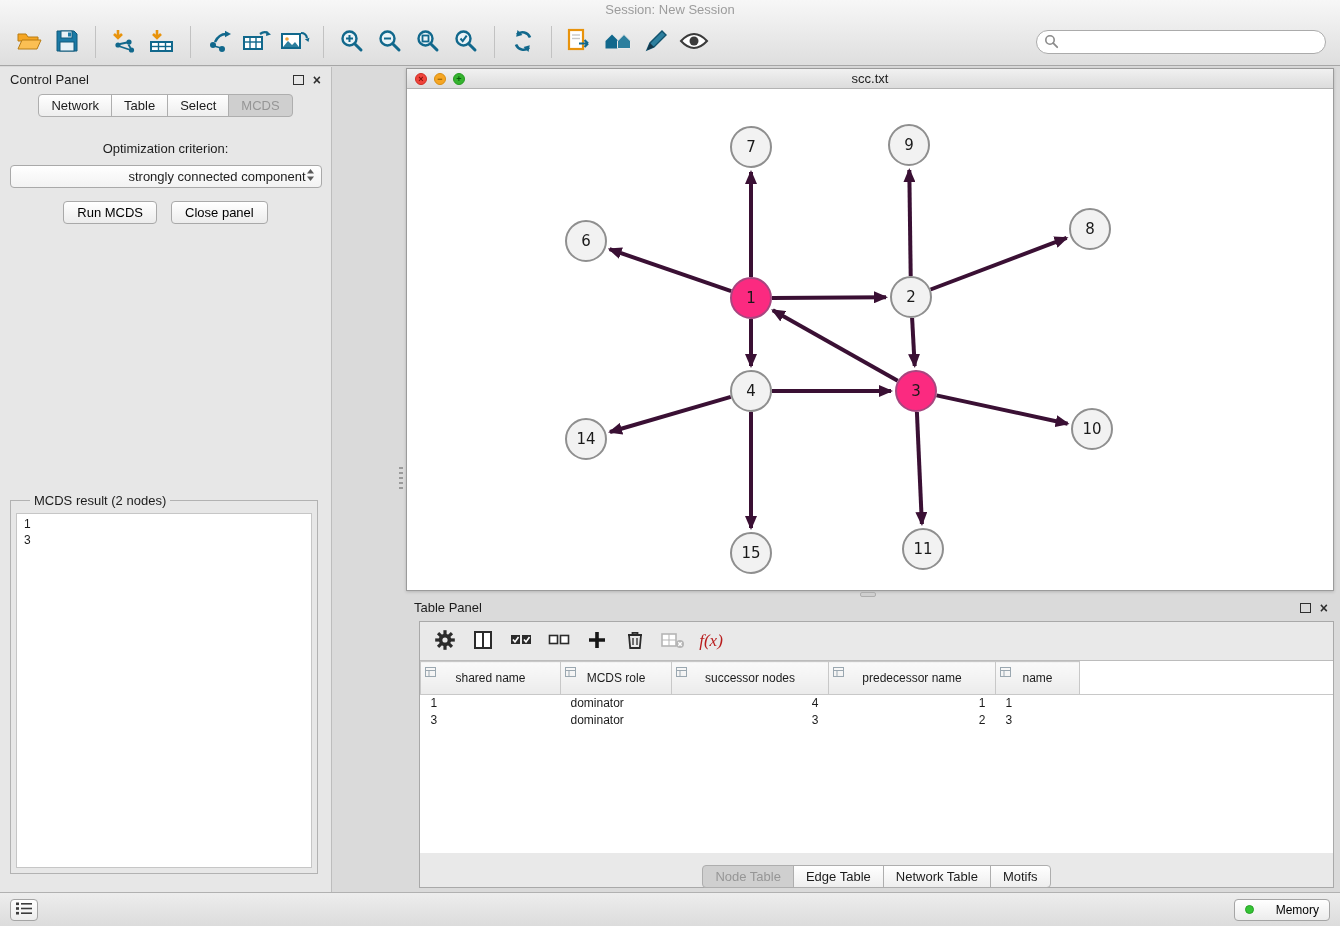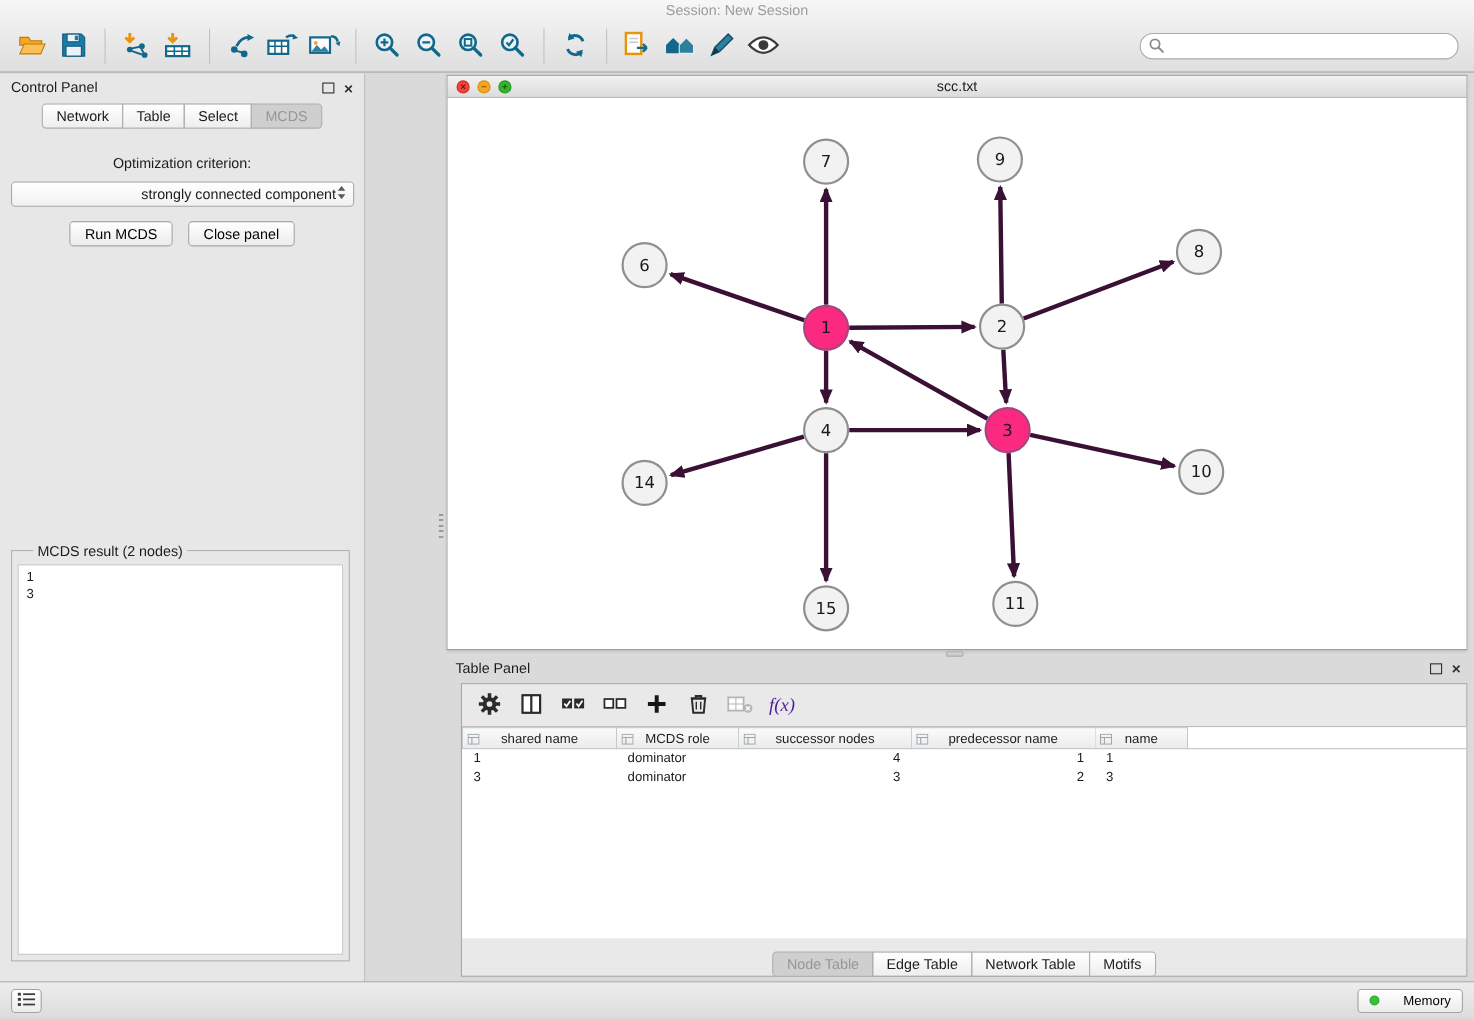--- a/index.html
+++ b/index.html
@@ -75,24 +75,24 @@
 
   
   .table-panel { position:absolute; left:406px; top:597px; width:934px; height:293px; }
   .tp-header { display:flex; justify-content:space-between; align-items:center;
                padding:3px 12px 0 8px; font-size:13px; }
   .table-window { position:absolute; left:13px; right:6px; top:24px; bottom:2px;
                   border:1px solid #a9a9a9; background:#e9e9e9; display:flex; flex-direction:column; }
   .table-toolbar { height:38px; display:flex; align-items:center; gap:8px; padding:0 10px; }
   .ttbtn { width:30px; height:30px; border:none; background:transparent; display:flex;
            align-items:center; justify-content:center; }
-  .fx { font-family:"Liberation Serif", serif; font-style:italic; font-size:17px; color:#4c1d95; }
+  .fx { font-family:"Liberation Serif", serif; font-style:italic; font-size:17px; color:#b91c1c; }
   .grid-wrap { flex:1; background:#fff; border-top:1px solid #bcbcbc; overflow:hidden; margin-bottom:8px; }
   table.grid { border-collapse:collapse; table-layout:fixed; width:100%; }
-  table.grid th { position:relative; height:19px; font-size:12px; font-weight:normal;
+  table.grid th { position:relative; height:33px; font-size:12px; font-weight:normal;
                   background:linear-gradient(#fafafa,#ebebeb); border:1px solid #c8c8c8;
                   text-align:center; padding:0 2px; }
   table.grid th .sort-ic { position:absolute; left:4px; top:4px; }
   table.grid th.filler { background:#fff; border:none; border-bottom:1px solid #c8c8c8; }
   table.grid td { height:17px; font-size:12px; padding:0 10px; white-space:nowrap; }
   .bt-tabs-bar { height:26px; display:flex; justify-content:center; align-items:center; }
 
   
   .statusbar { position:absolute; left:0; bottom:0; width:100%; height:34px;
                background:linear-gradient(#ededed,#dcdcdc); border-top:1px solid #b1b1b1;

